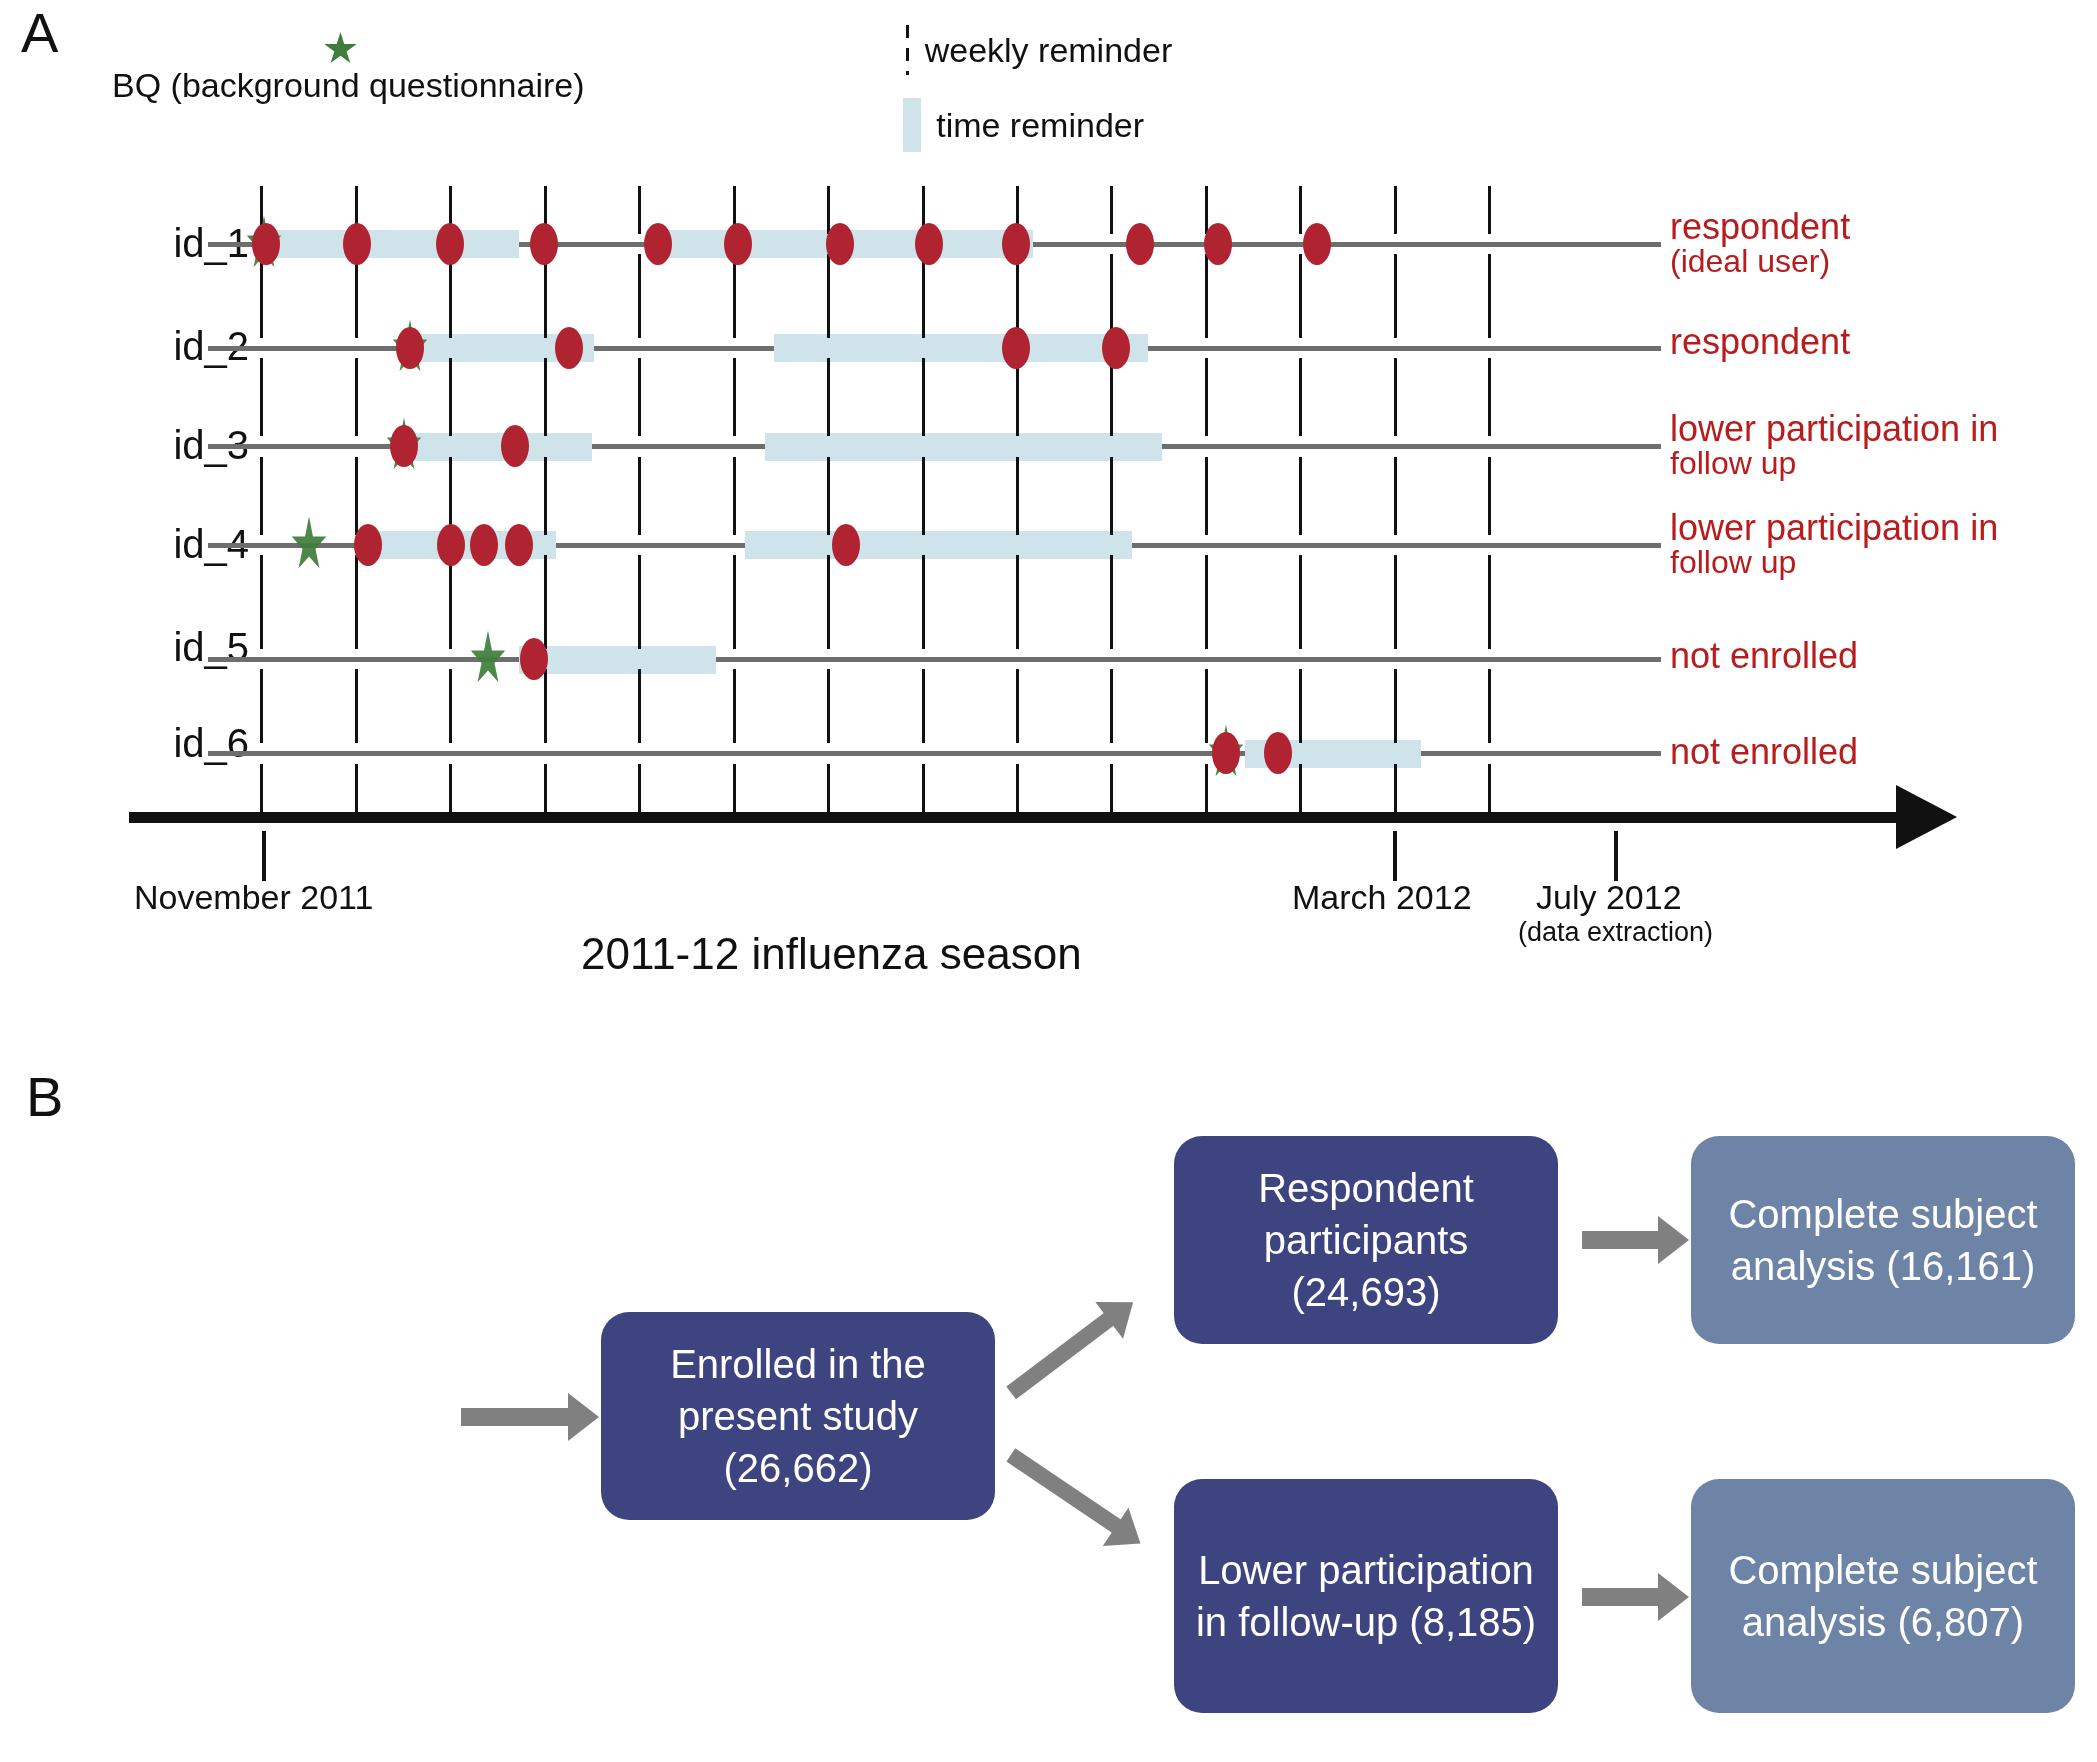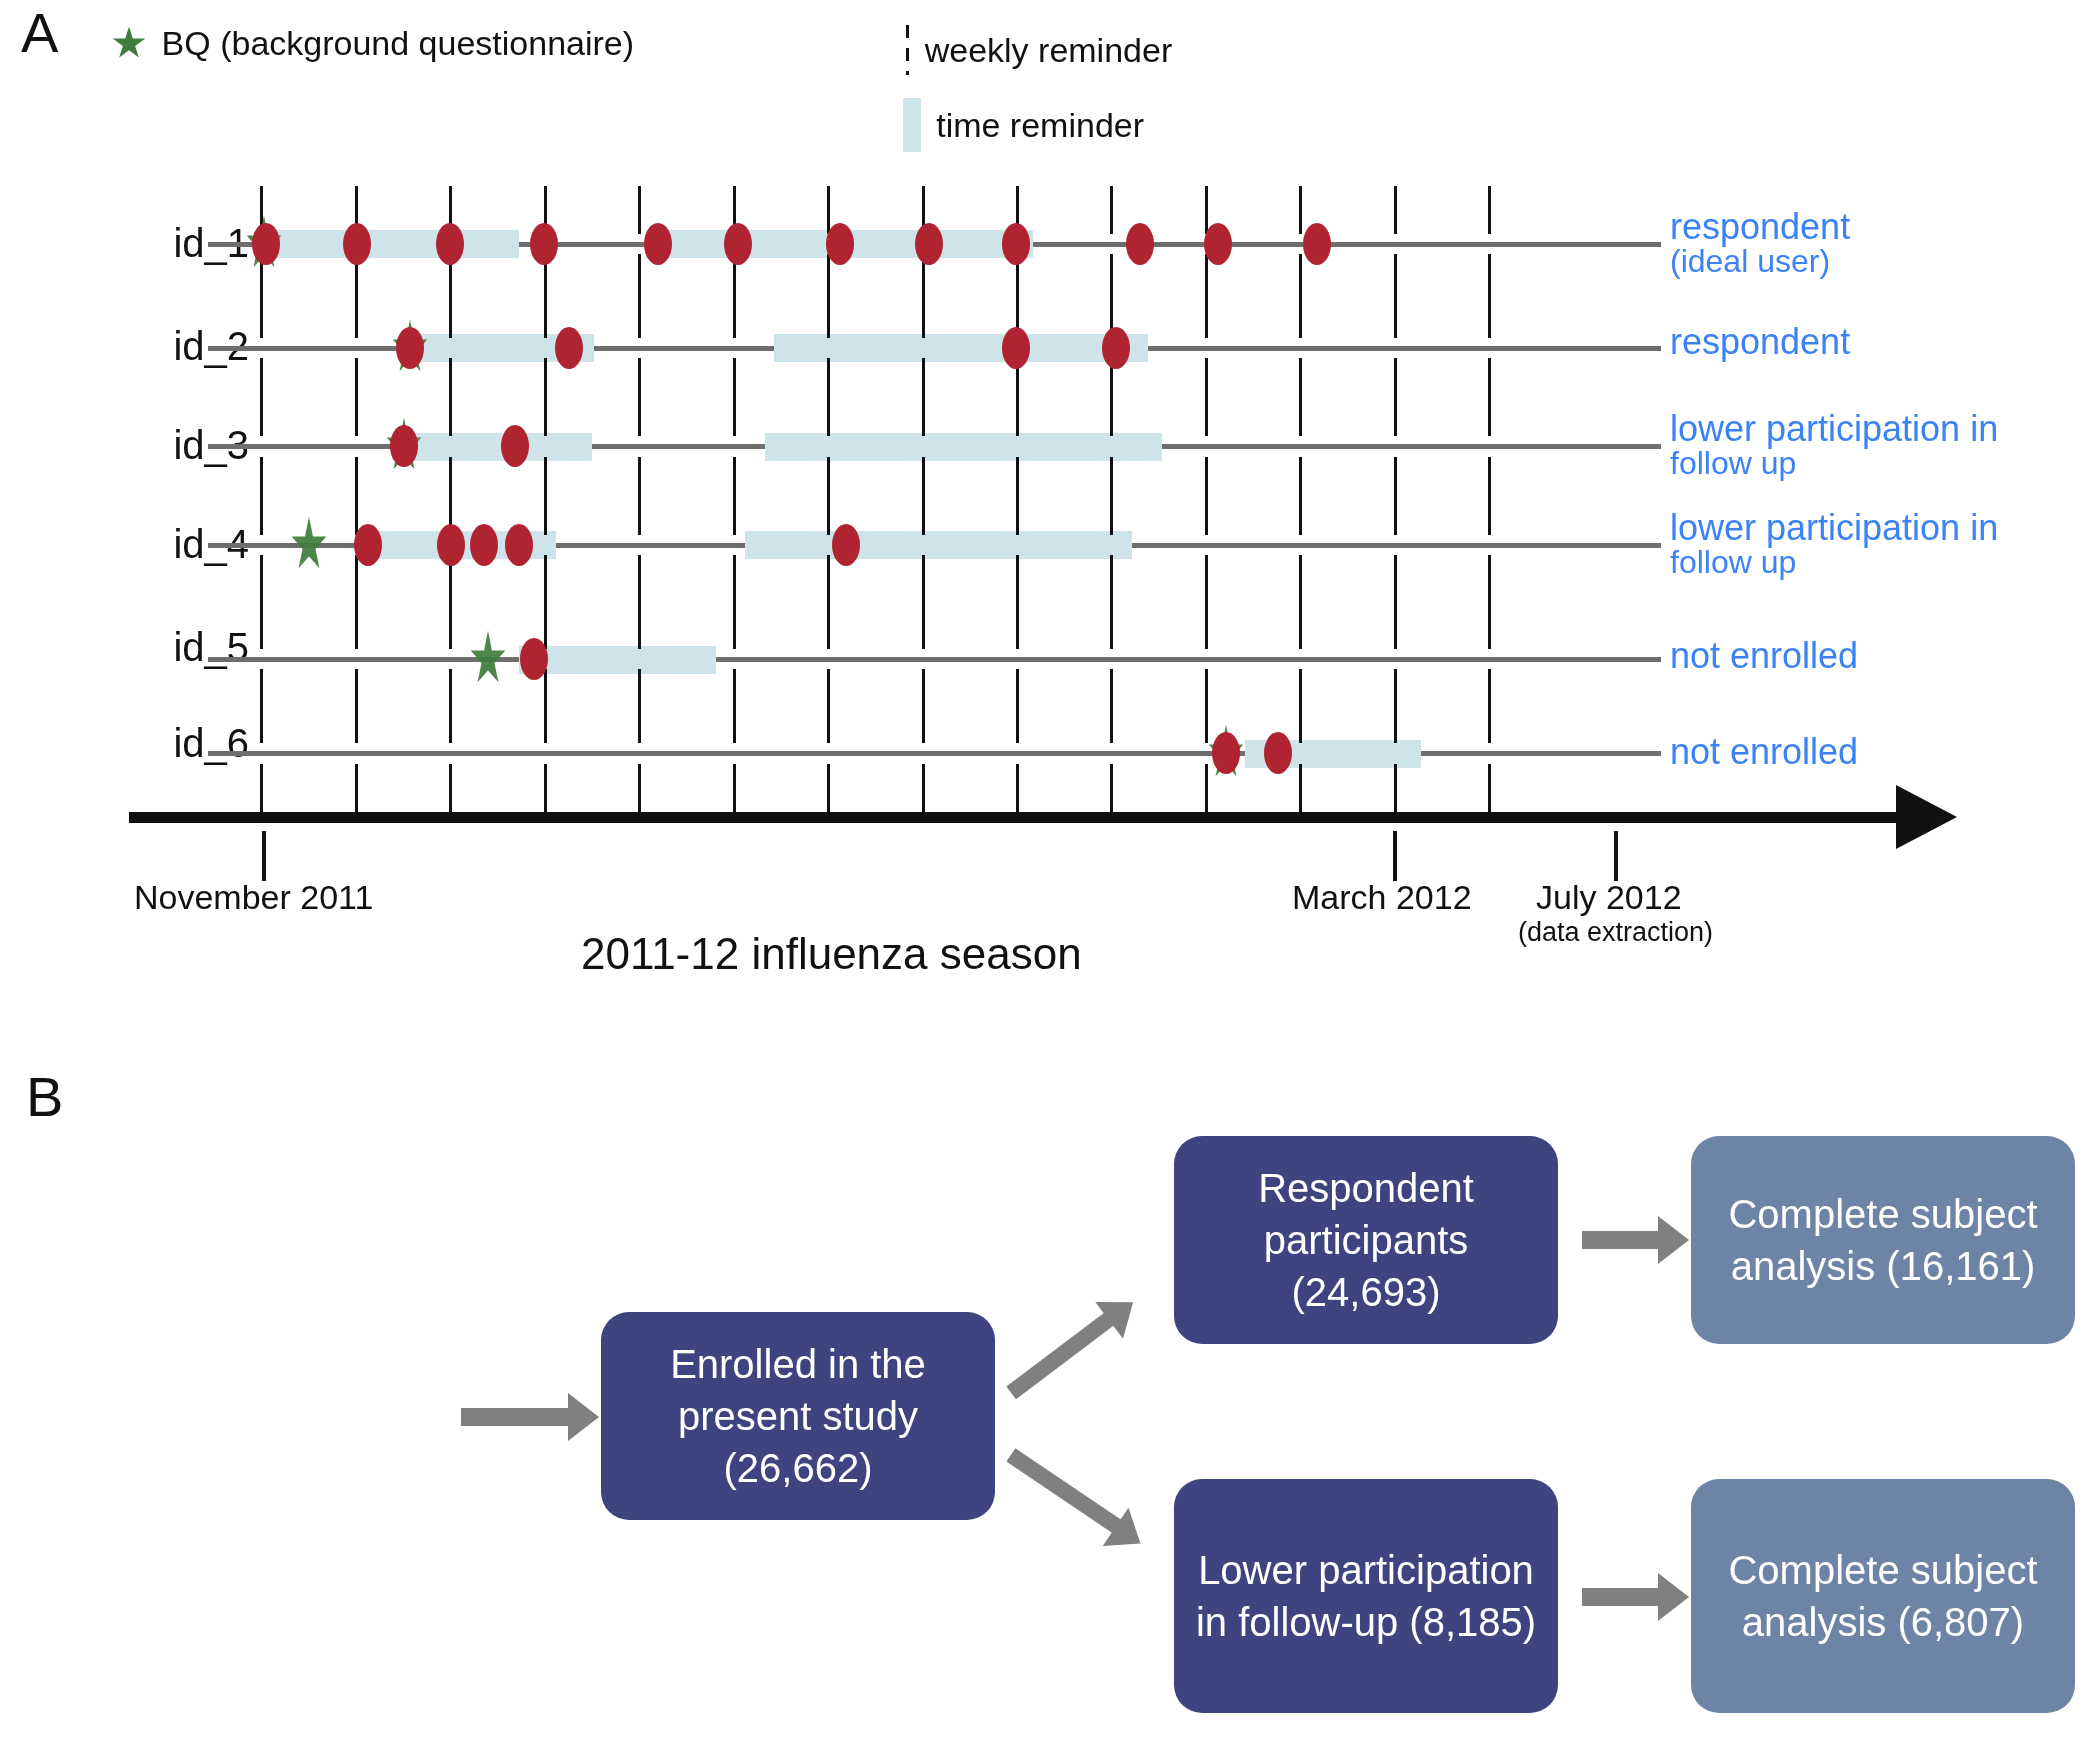--- a/index.html
+++ b/index.html
@@ -83,21 +83,21 @@
     clip-path:polygon(50% 0%,61% 35%,98% 35%,68% 57%,79% 91%,50% 70%,21% 91%,32% 57%,2% 35%,39% 35%);
     transform:translate(-50%,-50%);
     z-index:5;
     opacity:.92;
   }
   .row-note{
     position:absolute;
     left:1670px;
     font-size:36px;
     line-height:1.04;
-    color:#3b82f6;
+    color:#b91c1c;
     white-space:nowrap;
   }
   .row-note .sub{font-size:32px;display:block;}
 
   
   #axis-arrow{position:absolute;left:129px;top:807px;width:1827px;height:21px;}
   #axis-arrow .bar{position:absolute;left:0;top:4.7px;height:11.4px;width:1785px;background:#111;}
   #axis-arrow .head{
     position:absolute;left:1767px;top:-22px;
     width:0;height:0;
@@ -147,21 +147,21 @@
     border-left:30px solid #808080;
   }
 </style>
 </head>
 <body>
 
 <div class="panel-letter" id="panelA-letter">A</div>
 
 <div class="legend">
 
-  <div class="legend-row" style="left:112px;top:24px;">
+  <div class="legend-row" style="left:112px;top:32px;flex-direction:column;">
     <span class="legend-swatch star"></span>
     <span class="legend-label">BQ (background questionnaire)</span>
   </div>
 
 
   <div class="legend-row" style="left:906px;top:25px;">
     <span class="legend-swatch dashline"></span>
     <span class="legend-label">weekly reminder</span>
   </div>
 

